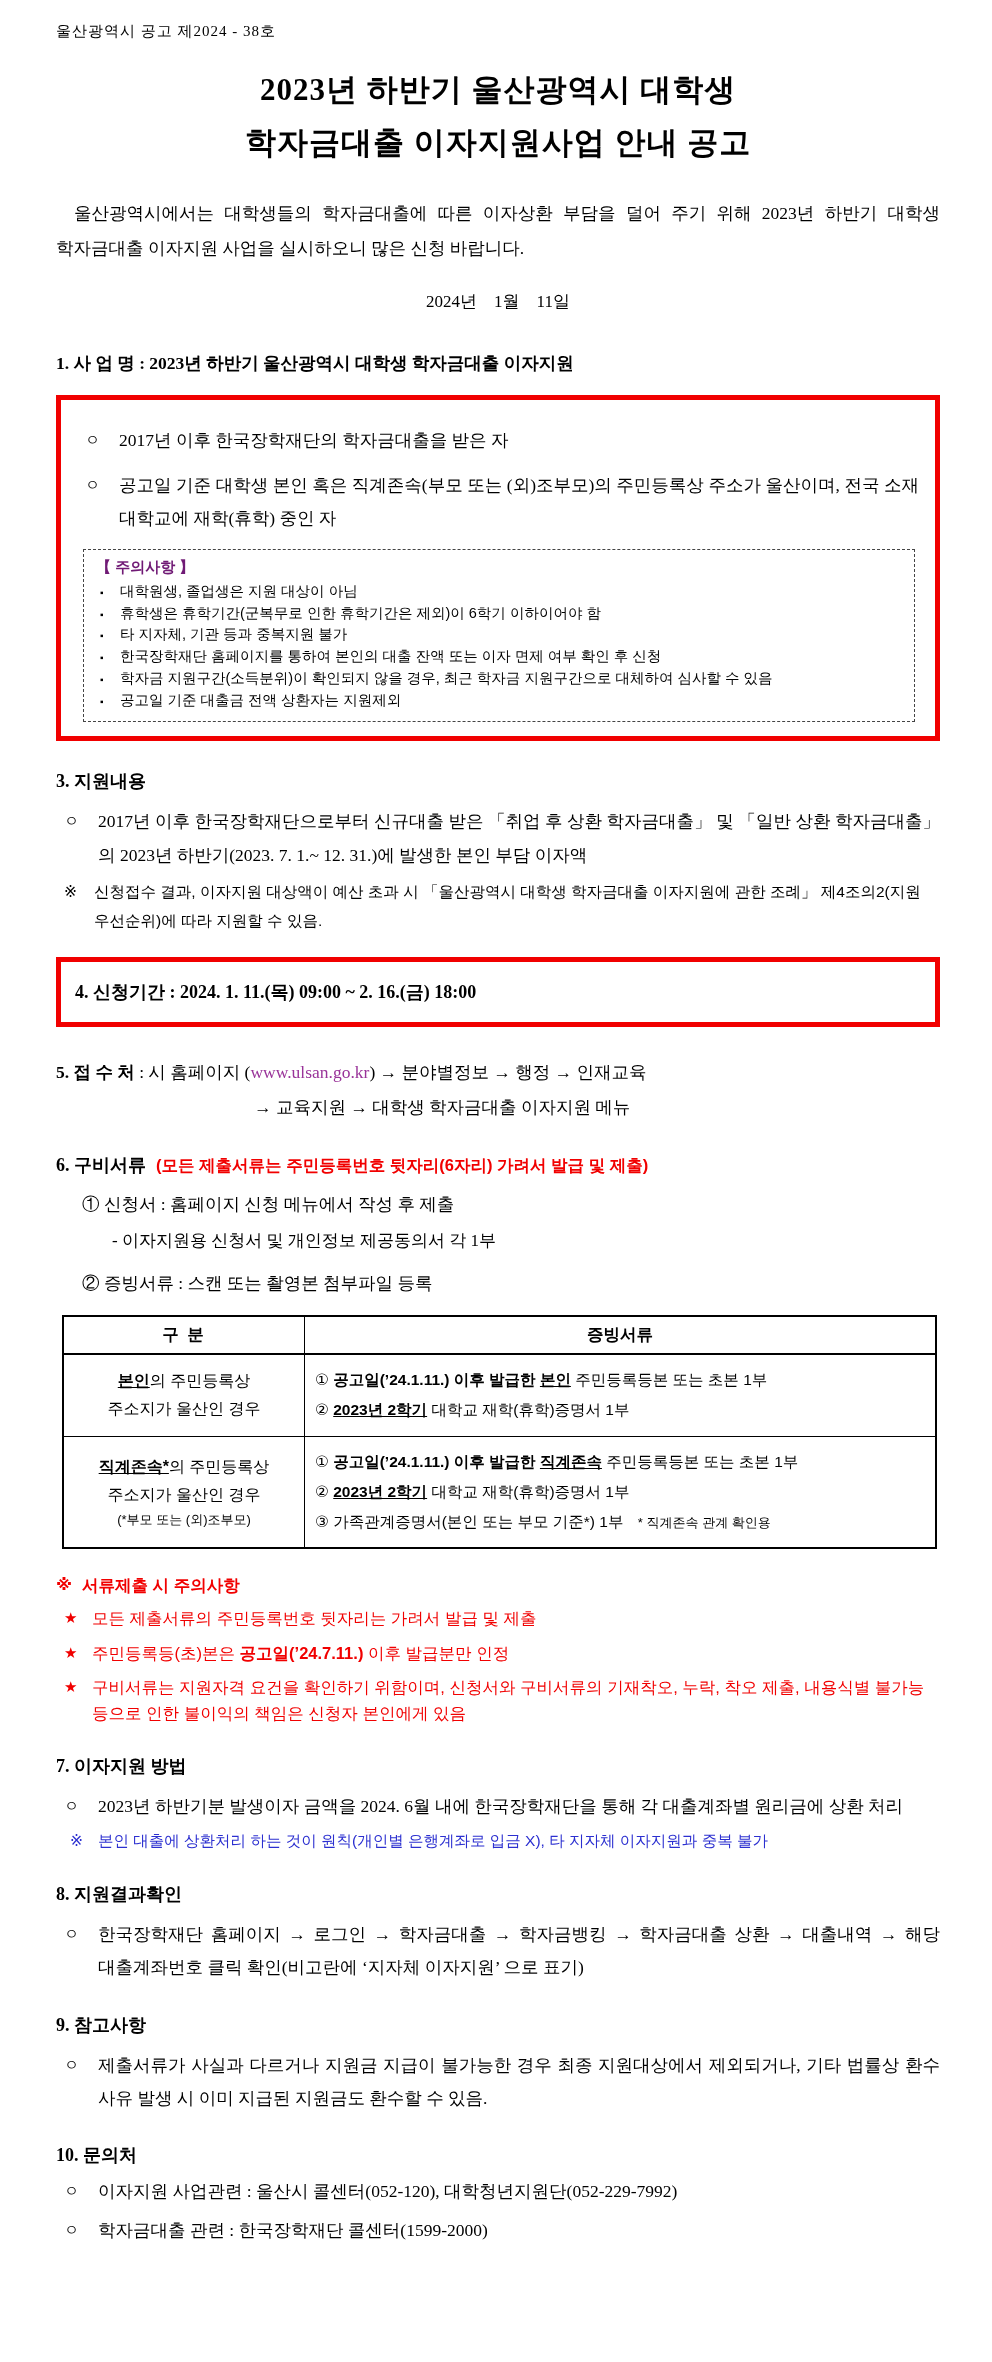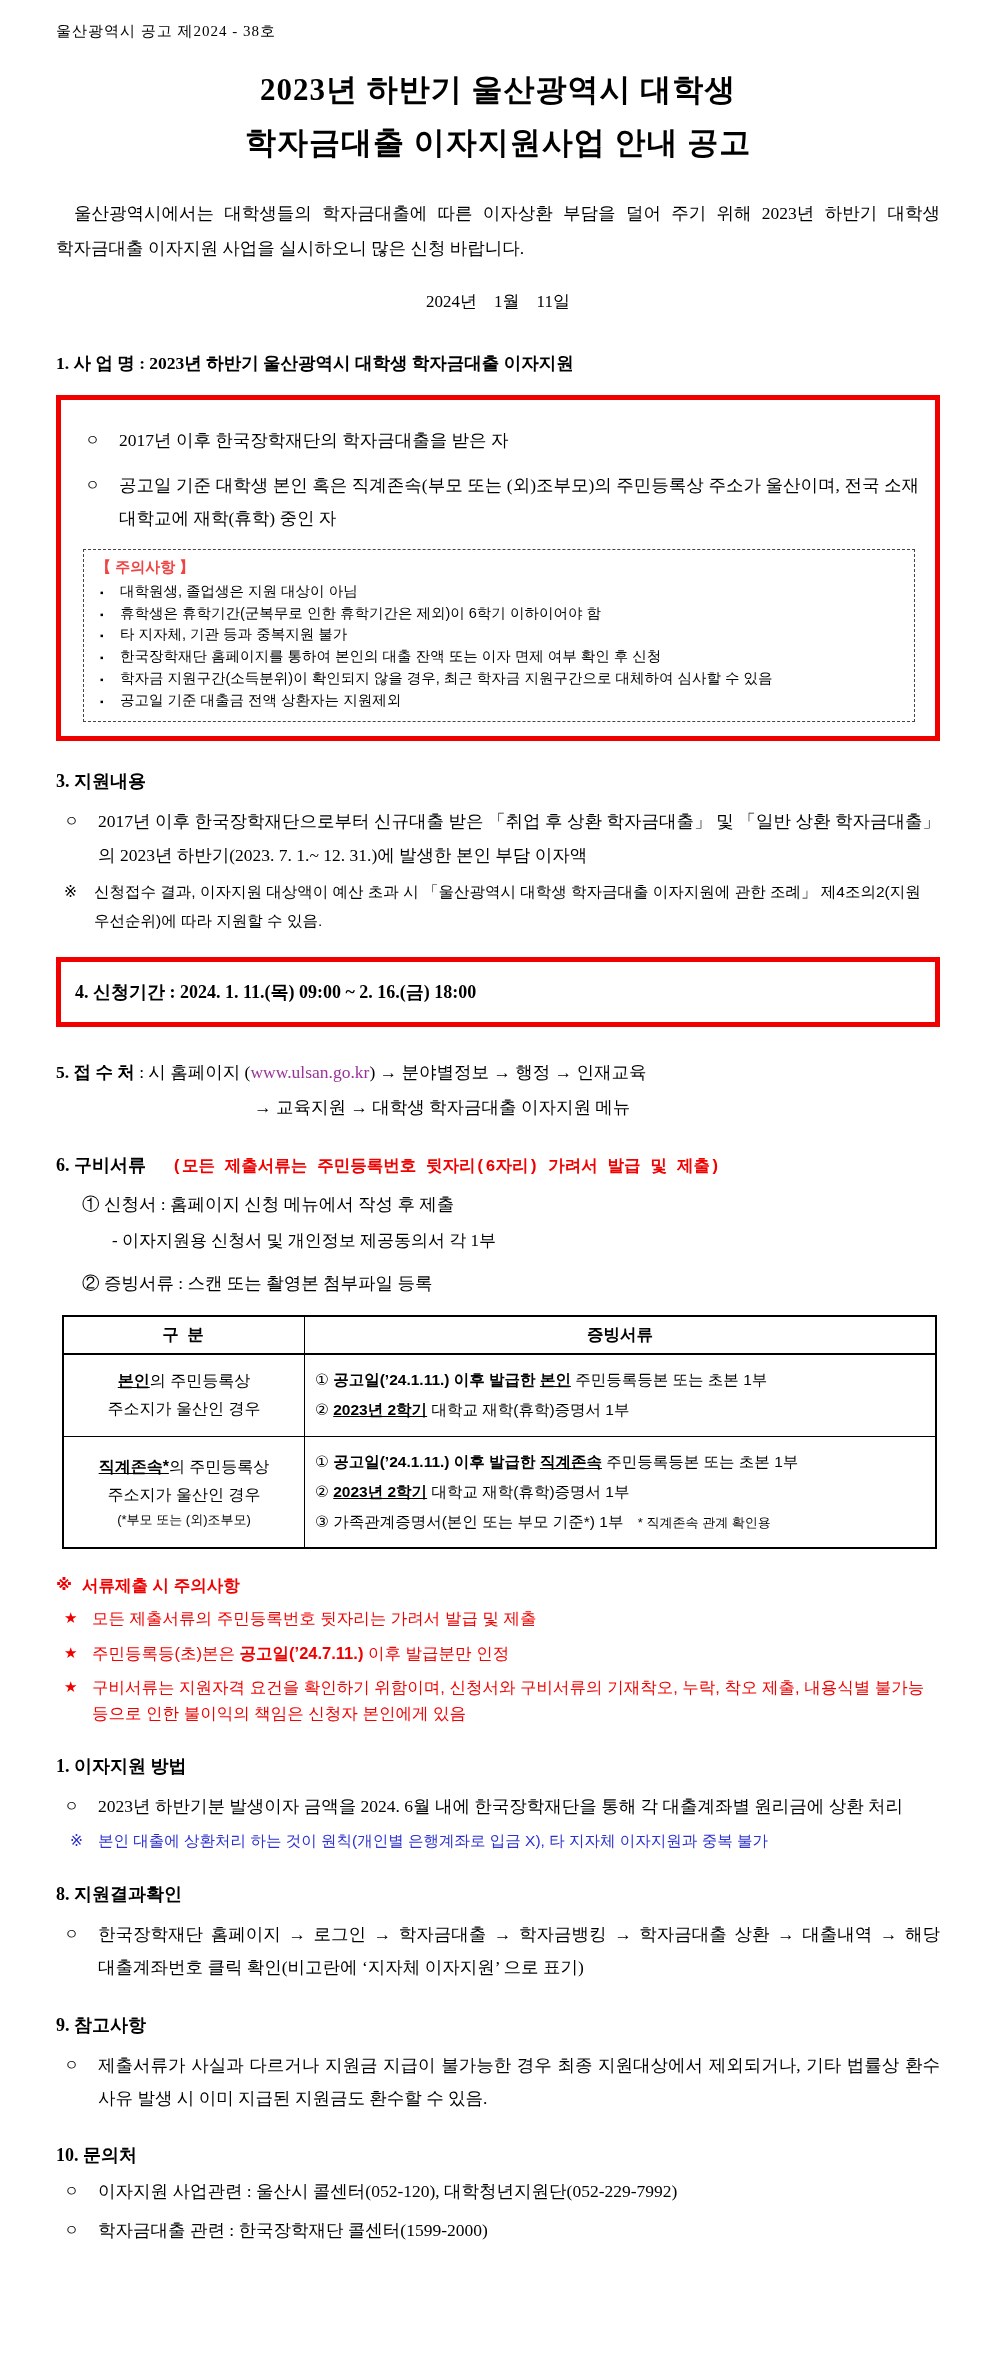--- a/index.html
+++ b/index.html
@@ -16,34 +16,34 @@
   .issuer{text-align:center;margin-top:12px;font-size:27px;font-weight:bold;letter-spacing:8px;}
   .sec-title{font-weight:bold;font-size:18px;}
   .s1{margin-top:38px;font-weight:bold;font-size:17.5px;}
   .redbox{border:5px solid #f10000;margin-top:20px;padding:12px 16px 14px 16px;}
   .s2-note{color:#3050d0;font-weight:normal;font-size:16.5px;margin-left:8px;}
   .bullet{display:flex;margin-top:12px;font-size:17.5px;line-height:1.9;word-break:keep-all;text-align:justify;}
   .bullet .mark{flex:none;width:34px;padding-left:8px;font-size:15px;padding-top:2px;}
   .bullet .txt{flex:1;}
   .caution{border:1px dashed #444;margin:14px 4px 0 6px;padding:6px 12px 10px 12px;
     font-family:"Liberation Sans","DejaVu Sans",sans-serif;font-size:14.5px;line-height:1.5;}
-  .caution-title{color:#ef4444;font-weight:bold;font-size:15px;margin-bottom:2px;}
+  .caution-title{color:#701a75;font-weight:bold;font-size:15px;margin-bottom:2px;}
   .citem{display:flex;}
   .citem .sq{flex:none;width:20px;padding-left:4px;font-size:10px;padding-top:4px;}
   .sec{margin-top:28px;}
   .note-small{font-size:15.5px;line-height:1.85;display:flex;margin-top:6px;word-break:keep-all;
     font-family:"Liberation Sans","DejaVu Sans",sans-serif;}
   .note-small .mark{flex:none;width:30px;padding-left:8px;}
   .s4box{border:5px solid #f10000;margin-top:22px;padding:18px 14px;font-weight:bold;font-size:18px;}
   .s5line{font-size:17.5px;line-height:2.0;}
   .s5line .bold{font-weight:bold;}
   .link{color:#993399;}
   .s5line2{font-size:17.5px;margin-left:198px;line-height:2.0;}
-  .s6-note{color:#f10000;font-weight:bold;font-size:16.5px;margin-left:22px;
-    font-family:Liberation Mono, monospace;}
+  .s6-note{color:#f10000;font-weight:bold;font-size:16.5px;margin-left:6px;
+    font-family:Liberation Sans, sans-serif;}
   .s6-item{font-size:17.5px;margin-top:12px;margin-left:26px;line-height:1.8;}
   .s6-sub{font-size:17px;margin-top:6px;margin-left:56px;line-height:1.7;}
   .doc-table{width:875px;border-collapse:collapse;margin-top:16px;margin-left:6px;
     font-family:"Liberation Sans","DejaVu Sans",sans-serif;}
   .doc-table th,.doc-table td{border:1px solid #000;}
   .doc-table{border:2px solid #000;}
   .doc-table th{font-size:16.5px;font-weight:bold;padding:7px 4px;border-bottom:2px solid #000;}
   .doc-table th.col-cat{width:232px;letter-spacing:2px;}
   td.cat{text-align:center;font-size:16px;line-height:1.75;padding:10px 4px;vertical-align:middle;}
   td.cat .sub{font-size:13px;}
@@ -194,21 +194,21 @@
       <span class="star">★</span>
       <span class="txt"><span>주민등록등(초)본은 </span><span class="b">공고일(’24.7.11.)</span><span> 이후 발급분만 인정</span></span>
     </div>
     <div class="sn-item">
       <span class="star">★</span>
       <span class="txt">구비서류는 지원자격 요건을 확인하기 위함이며, 신청서와 구비서류의 기재착오, 누락, 착오 제출, 내용식별 불가능 등으로 인한 불이익의 책임은 신청자 본인에게 있음</span>
     </div>
   </div>
 
   <div class="sec">
-    <div class="sec-title">1. 이자지원 방법</div>
+    <div class="sec-title">7. 이자지원 방법</div>
     <div class="bullet">
       <span class="mark">ㅇ</span>
       <span class="txt">2023년 하반기분 발생이자 금액을 2024. 6월 내에 한국장학재단을 통해 각 대출계좌별 원리금에 상환 처리</span>
     </div>
     <div class="blue-note">
       <span class="mark">※</span>
       <span>본인 대출에 상환처리 하는 것이 원칙(개인별 은행계좌로 입금 X), 타 지자체 이자지원과 중복 불가</span>
     </div>
   </div>
 

